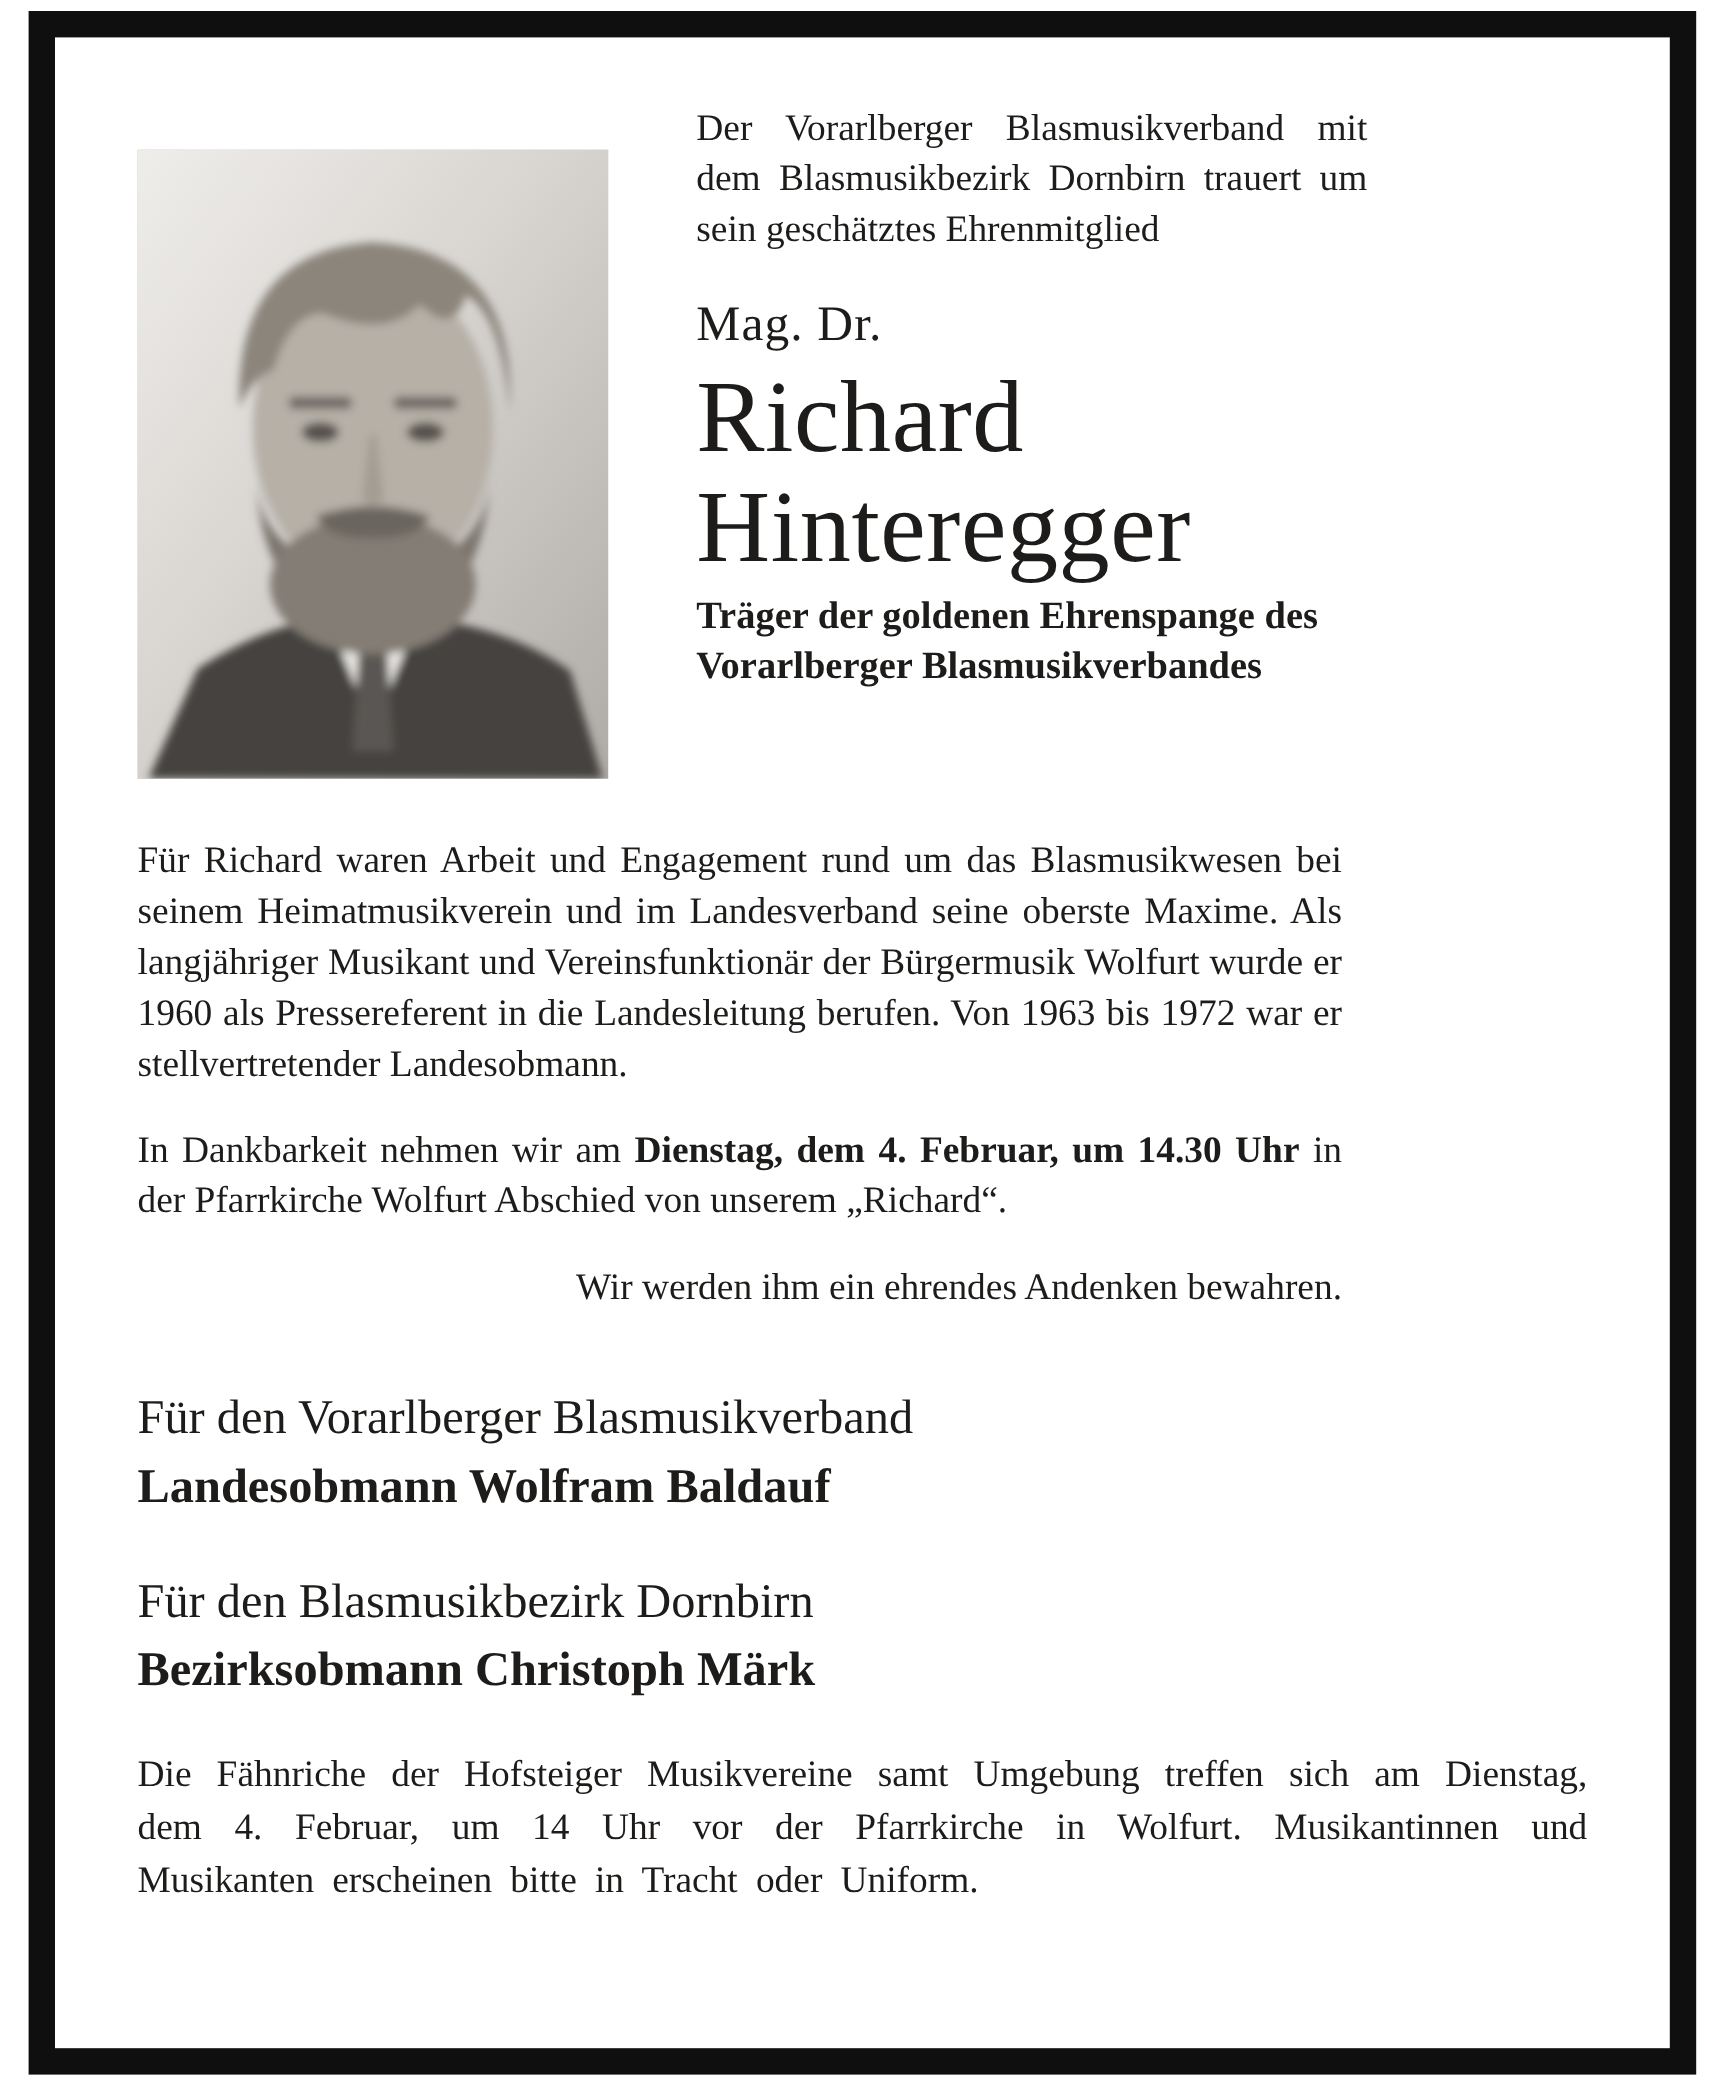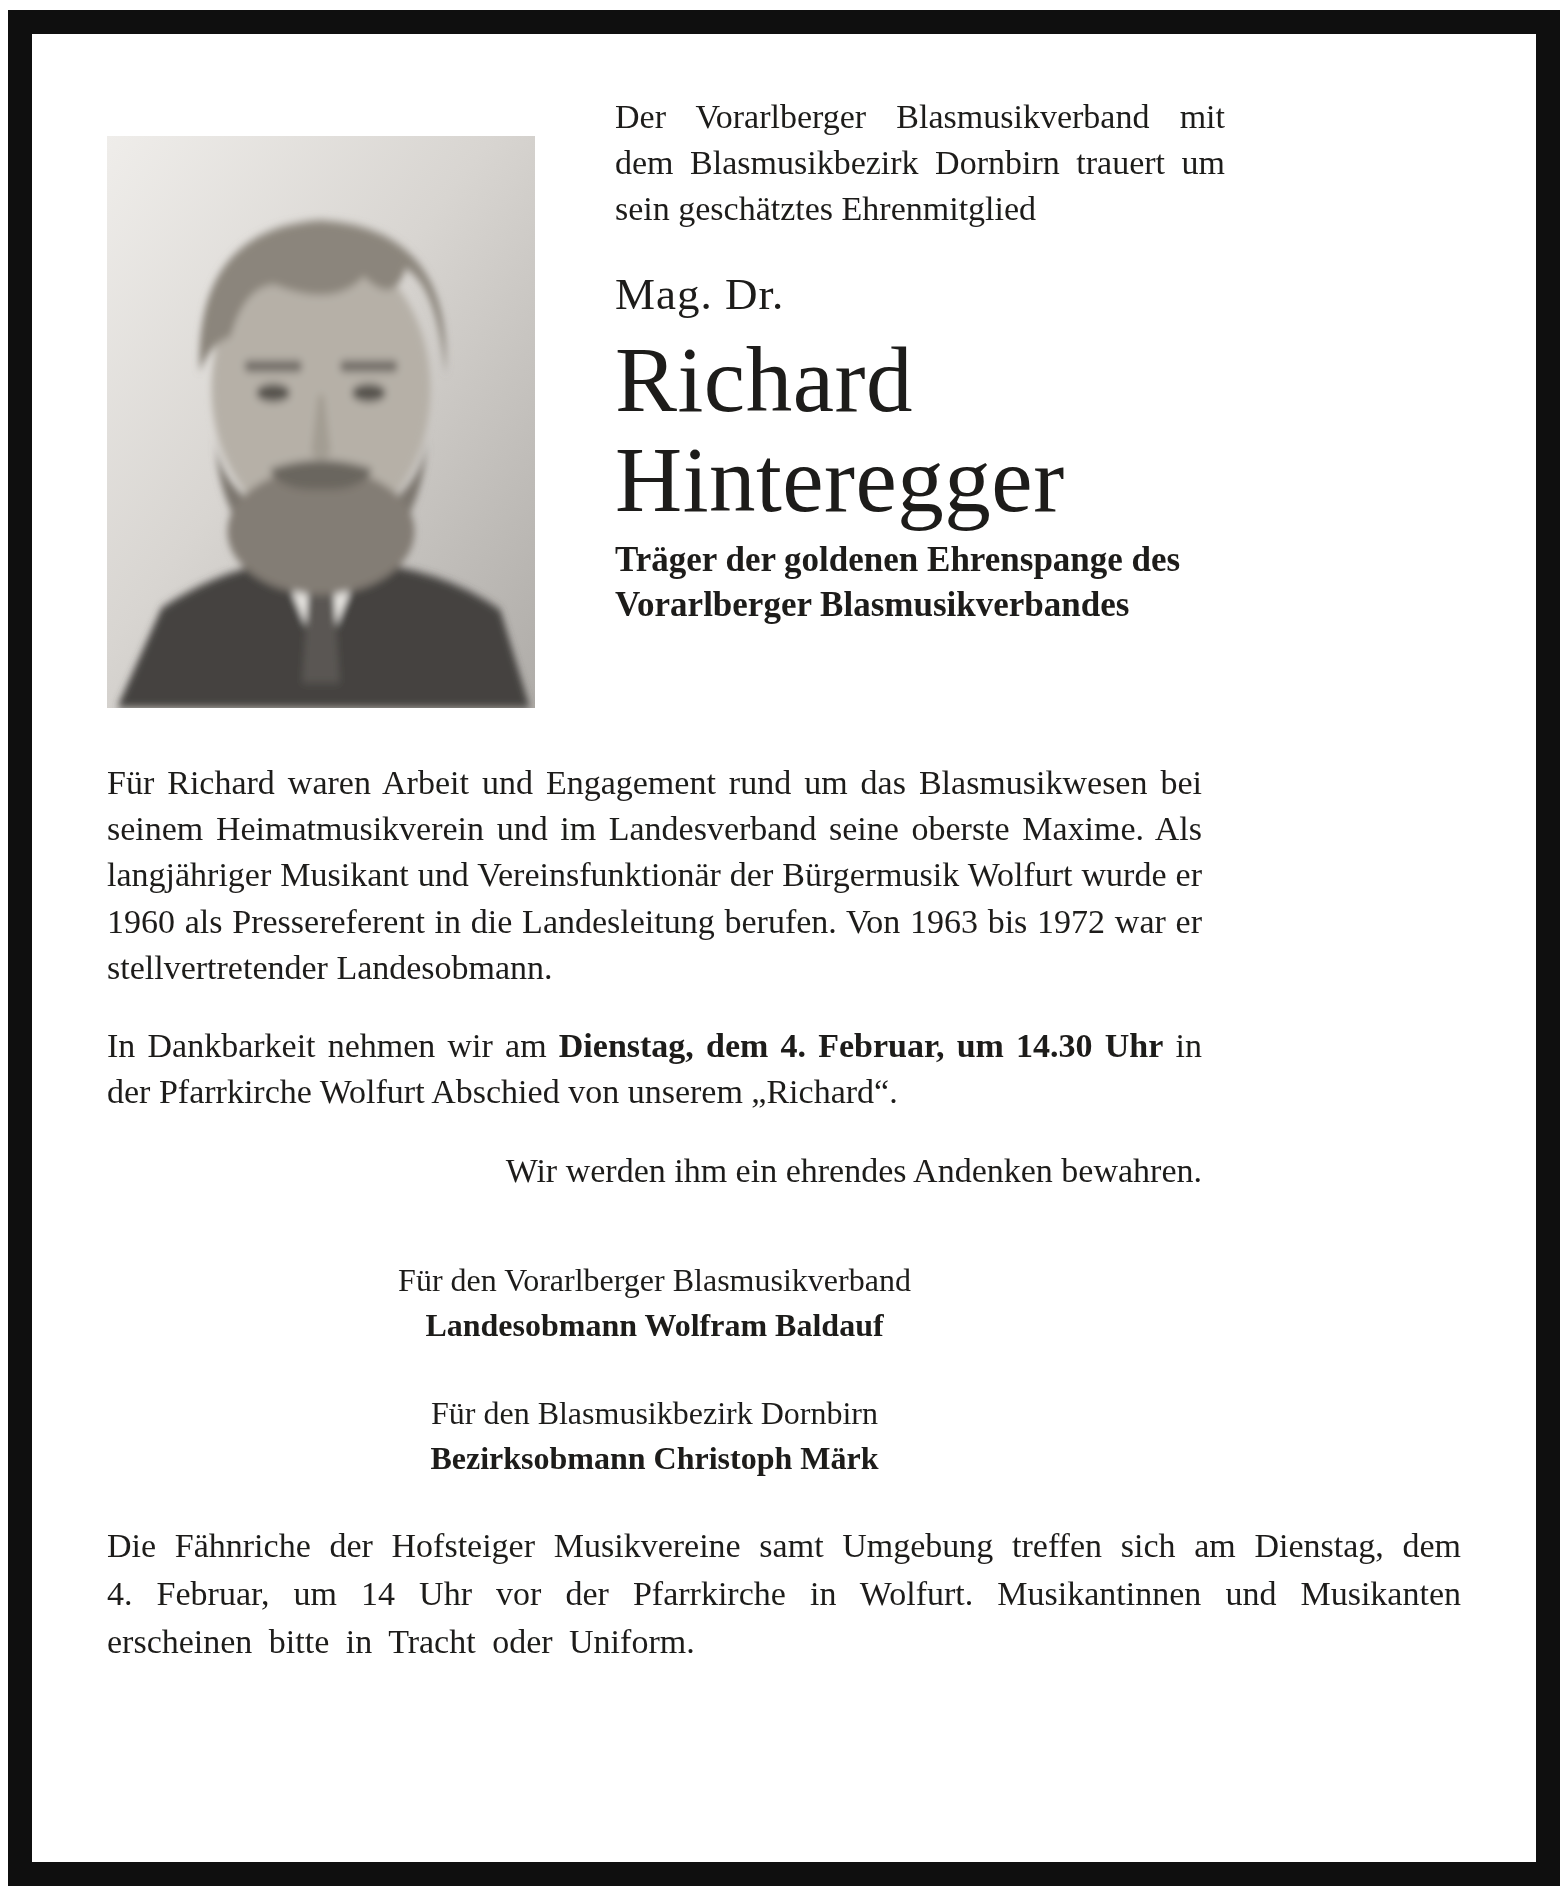--- a/index.html
+++ b/index.html
@@ -5,21 +5,21 @@
   * { box-sizing: border-box; margin: 0; padding: 0; }
   html, body { background: #ffffff; }
   body {
     font-family: "Liberation Serif", "DejaVu Serif", serif;
     color: #1d1c1a;
   }
   .page {
     width: 1568px;
     height: 1896px;
     background: #ffffff;
-    padding: 10px 8px;
+    padding: 10px 26px;
   }
   .frame {
     width: 100%;
     height: 100%;
     border: 24px solid #0f0f0f;
     background: #ffffff;
     padding: 58px 75px 0 75px;
     overflow: hidden;
   }
   .header {
@@ -77,22 +77,21 @@
     max-width: 1095px;
     font-size: 34px;
     line-height: 1.36;
     text-align: justify;
     margin-bottom: 32px;
   }
   .body-par.single { text-align: right; }
   .body-par strong { font-weight: 700; }
   .signature {
     max-width: 1095px;
-    text-align: center;
-    font-size: 32px;
+    font-size: 44px;
     line-height: 1.42;
   }
   .signature.first { margin-top: 64px; }
   .signature.second { margin-top: 42px; }
   .sig-name { font-weight: 700; }
   .footer-par {
     max-width: 1360px;
     font-size: 34px;
     line-height: 1.42;
     text-align: justify;

